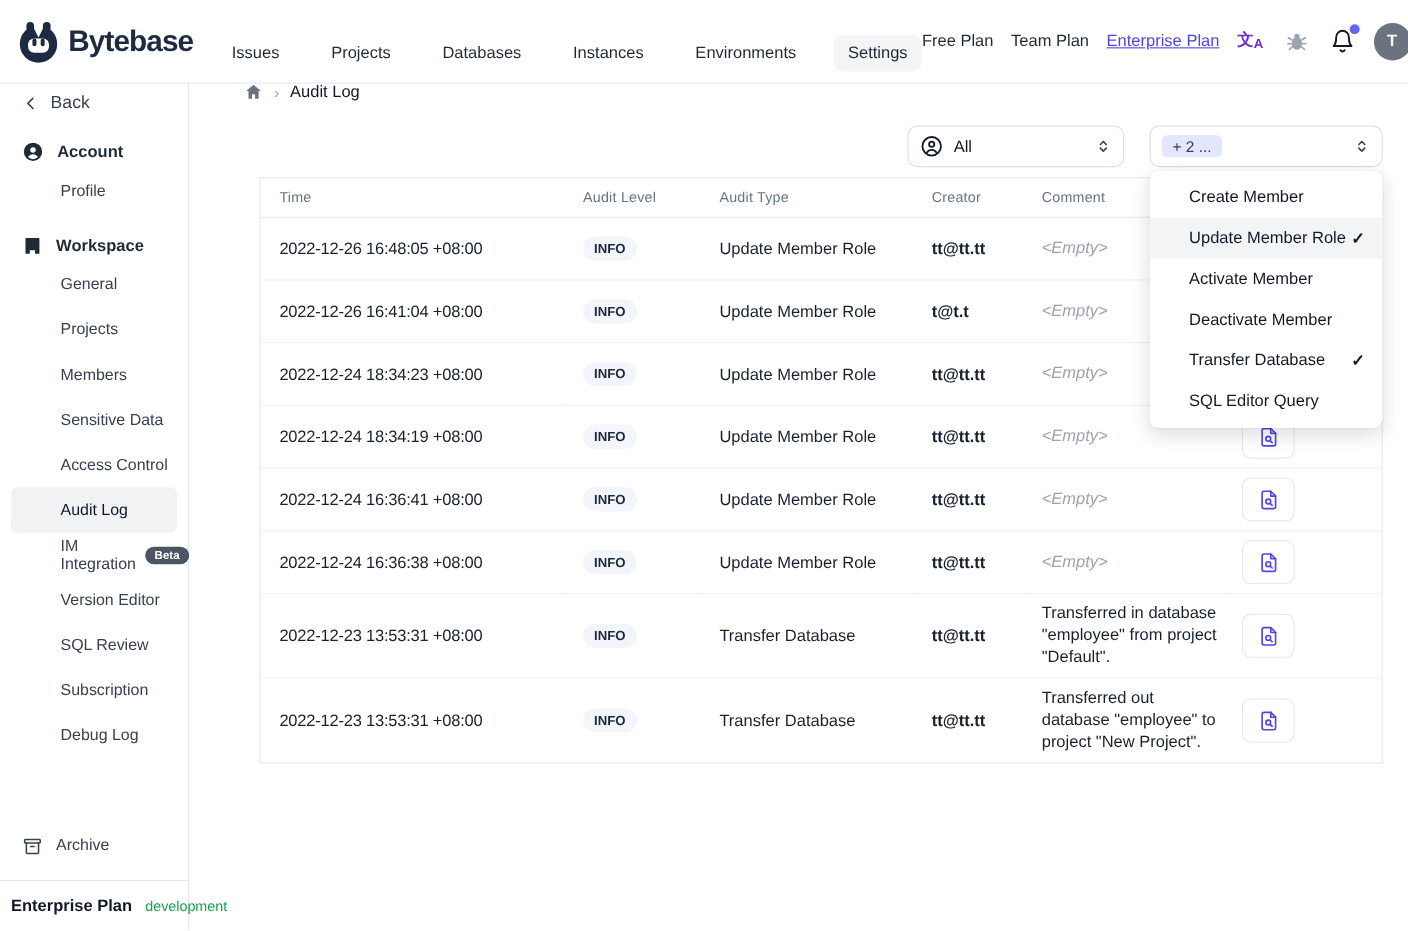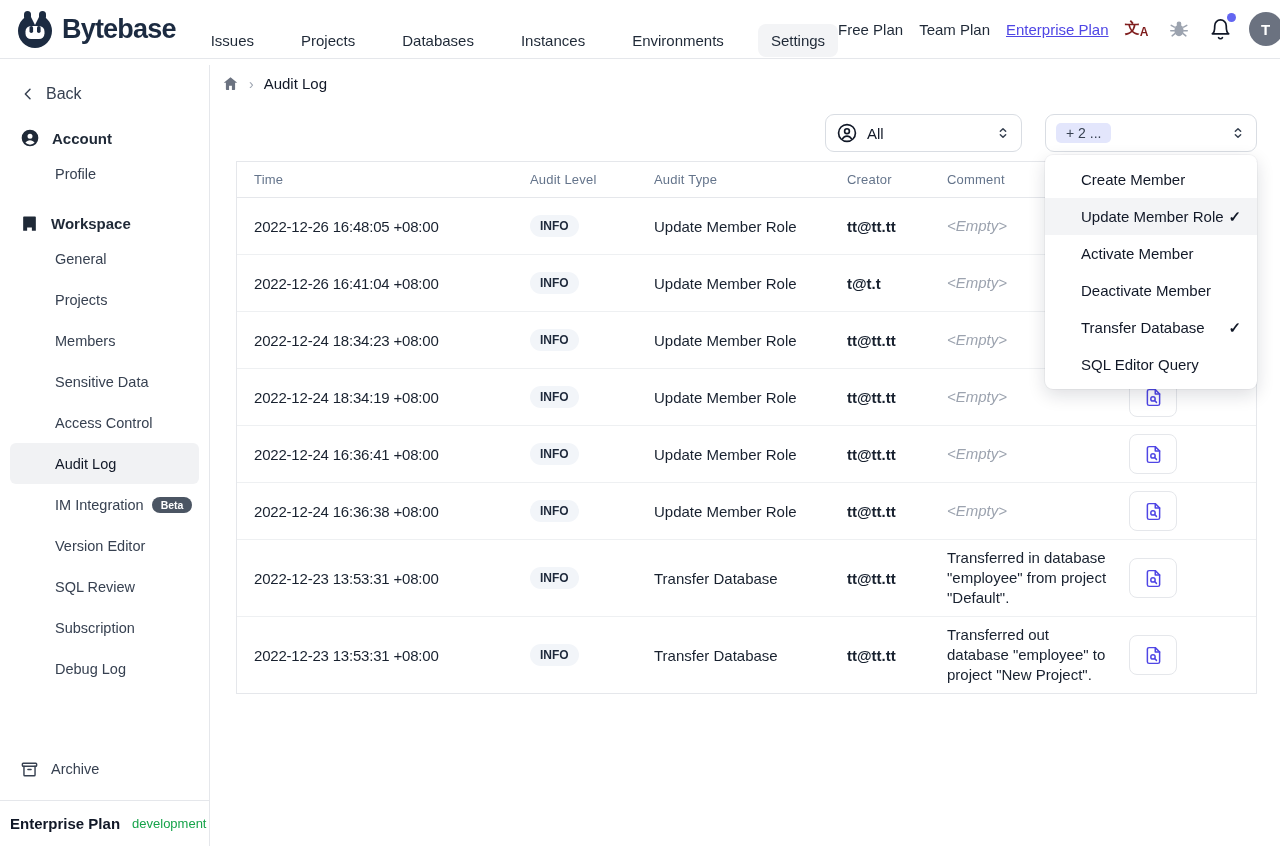--- a/index.html
+++ b/index.html
@@ -2,40 +2,40 @@
 <html><head>
 <meta charset="utf-8">
 <style>
   * { margin:0; padding:0; box-sizing:border-box; }
   html,body { width:1280px; height:846px; background:#fff; overflow:hidden;
     font-family:"Liberation Sans", sans-serif; color:#1f2937; }
 
   .app { position:relative; width:1280px; height:846px; }
 
   
-  .navbar { position:absolute; top:0; left:0; width:1280px; height:59px;
+  .navbar { position:absolute; top:0; left:0; width:1280px; height:76px;
     display:flex; align-items:center; padding:0 16px; border-bottom:1px solid #e5e7eb; background:#fff; z-index:30; }
   .brand { display:flex; align-items:center; gap:8px; cursor:pointer; }
   .brand-text { font-size:27px; font-weight:800; color:#1c2b41; letter-spacing:-0.8px; }
   .nav-links { display:flex; align-items:center; gap:21px; margin-left:22px;margin-top:22px; }
   .nav-link { font-size:15px; color:#1f2937; font-weight:500; padding:8px 13px; border-radius:8px; cursor:pointer; white-space:nowrap; }
   .nav-link.active { background:#f3f4f6; }
   .nav-right { margin-left:auto; display:flex; align-items:center; gap:14px; }
   .plans { display:flex; align-items:center; gap:16px; }
   .plan { font-size:15px; font-weight:500; color:#1f2937; white-space:nowrap; }
   .plan.link { color:#4f46e5; text-decoration:underline; cursor:pointer; }
   .icon-btn { display:inline-flex; align-items:center; justify-content:center; width:28px; height:28px; cursor:pointer; position:relative; }
-  .translate-glyph { font-size:15px; font-weight:700; color:#7f1d1d; line-height:1; }
+  .translate-glyph { font-size:15px; font-weight:700; color:#6d28d9; line-height:1; }
   .translate-glyph .a { font-size:12px; font-weight:800; vertical-align:-3px; }
   .bell-dot { position:absolute; top:-2px; right:-1px; width:9px; height:9px; border-radius:50%; background:#6366f1; }
   .avatar { width:34px; height:34px; border-radius:50%; background:#6b7280; color:#fff; font-size:15px; font-weight:600;
     display:inline-flex; align-items:center; justify-content:center; cursor:pointer; }
 
   
-  .sidebar { position:absolute; top:65px; left:0; width:210px; height:781px; border-right:1px solid #e5e7eb; background:#fff; }
+  .sidebar { position:absolute; top:65px; left:0; width:172px; height:781px; border-right:1px solid #e5e7eb; background:#fff; }
   .side-back { display:flex; align-items:center; gap:10px; padding:20px 20px 6px; font-size:16px; color:#374151; cursor:pointer; }
   .side-sections { padding:0 10px; }
   .side-section-header { display:flex; align-items:center; gap:12px; padding:0 10px; height:30px; margin-top:14px;
     font-size:15px; font-weight:600; color:#1f2937; }
   .side-item { display:flex; align-items:center; gap:8px; height:41px; padding-left:45px; font-size:14.5px; color:#374151;
     border-radius:6px; cursor:pointer; }
   .side-item.active { background:#f1f2f4; color:#111827; }
   .beta-badge { background:#4b5563; color:#fff; font-size:10.5px; font-weight:600; padding:2px 9px; border-radius:999px; }
   .side-archive { position:absolute; left:10px; right:10px; bottom:58px; display:flex; align-items:center; gap:12px;
     padding:0 10px; height:38px; font-size:14.5px; color:#374151; border-radius:6px; cursor:pointer; }

